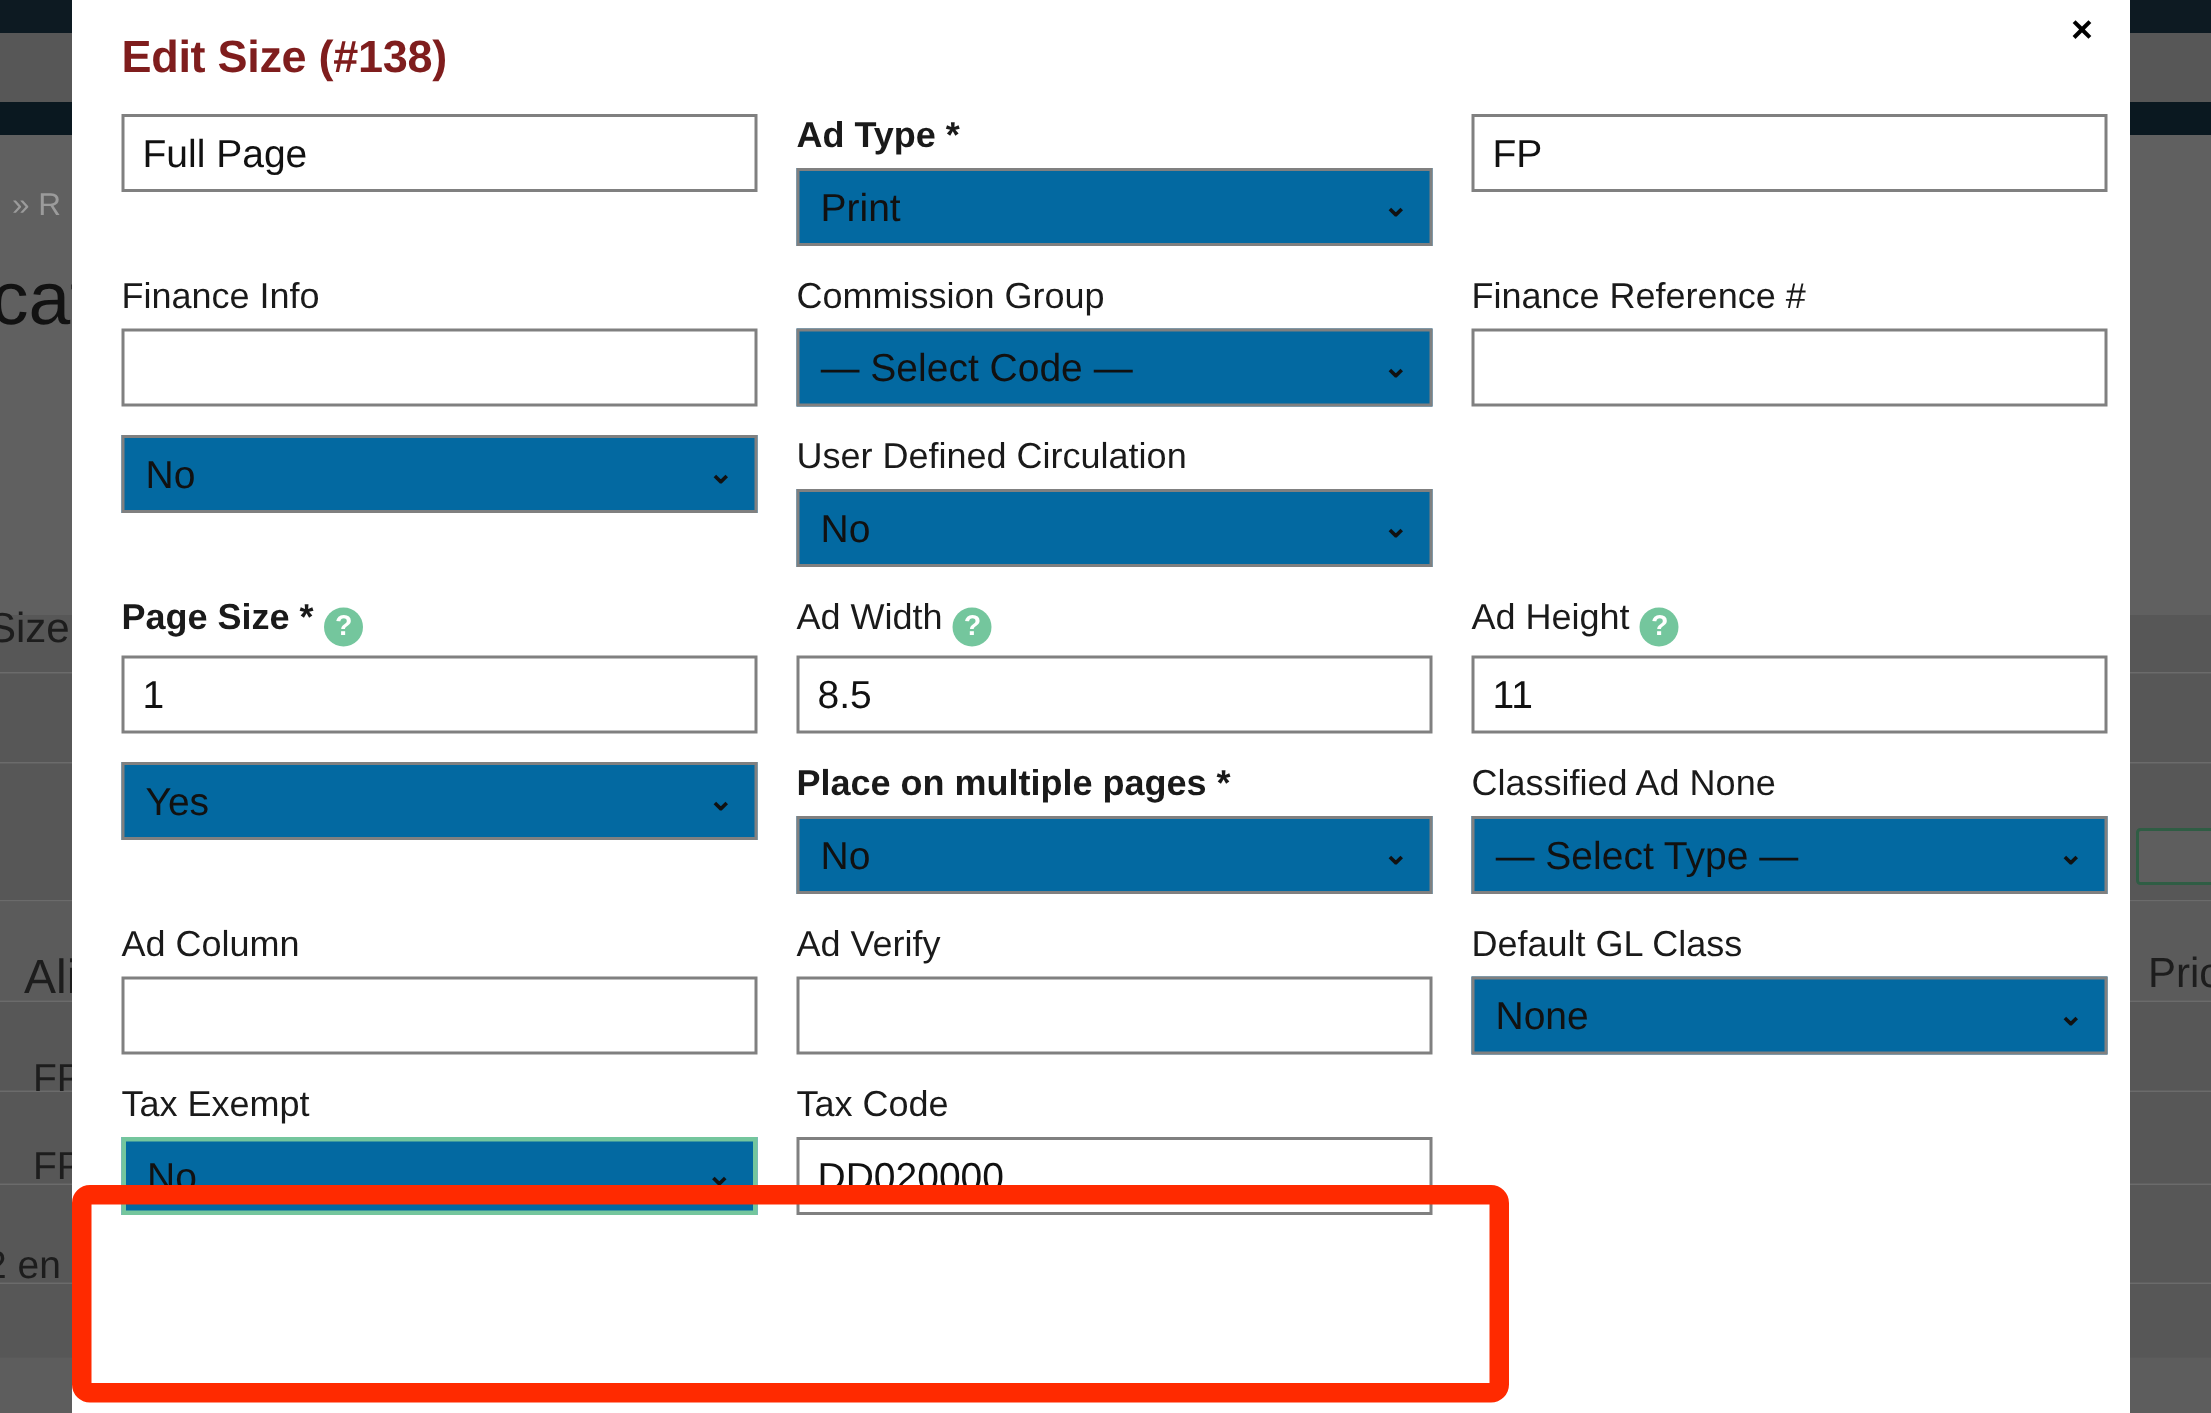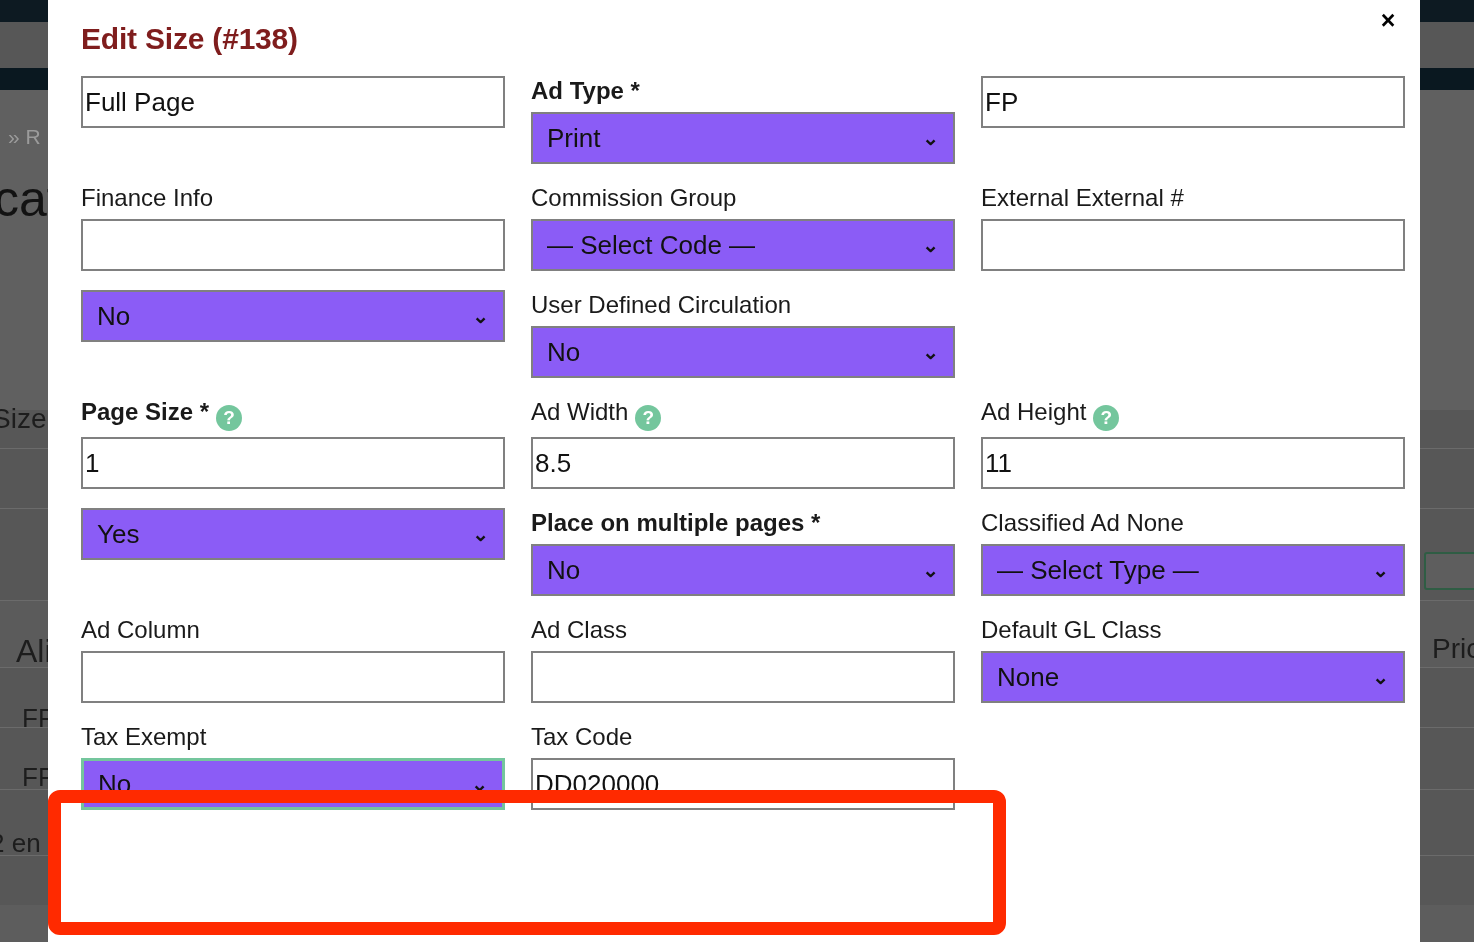--- a/index.html
+++ b/index.html
@@ -140,30 +140,30 @@
   }
 
   .text-input {
     display: block;
     width: 424px;
     height: 52px;
     background: #ffffff;
     border: 2px solid #808080;
     font-size: 26px;
     color: #111;
-    padding: 0 2px;
+    padding: 0 12px;
     font-family: "Liberation Sans", sans-serif;
     border-radius: 0;
   }
 
   .select-input {
     position: relative;
     width: 424px;
     height: 52px;
-    background: #8b5cf6;
+    background: #0369a1;
     border: 2px solid #808080;
     display: flex;
     align-items: center;
     padding: 0 14px;
     font-size: 26px;
     color: #111;
     cursor: pointer;
     user-select: none;
   }
   .select-input .sel-value {
@@ -254,21 +254,21 @@
           <input type="text" class="text-input" style="">
         </div>
         <div class="form-cell">
           <label class="field-label">Commission Group</label>
           <div class="select-input">
             <span class="sel-value">— Select Code —</span>
             <span class="chev">⌄</span>
           </div>
         </div>
         <div class="form-cell">
-          <label class="field-label">External External #</label>
+          <label class="field-label">Finance Reference #</label>
           <input type="text" class="text-input" style="">
         </div>
       </div>
       <div class="form-row">
         <div class="form-cell">
           <div class="select-input">
             <span class="sel-value">No</span>
             <span class="chev">⌄</span>
           </div>
         </div>
@@ -316,21 +316,21 @@
             <span class="chev">⌄</span>
           </div>
         </div>
       </div>
       <div class="form-row">
         <div class="form-cell">
           <label class="field-label">Ad Column</label>
           <input type="text" class="text-input" style="">
         </div>
         <div class="form-cell">
-          <label class="field-label">Ad Class</label>
+          <label class="field-label">Ad Verify</label>
           <input type="text" class="text-input" style="">
         </div>
         <div class="form-cell">
           <label class="field-label">Default GL Class</label>
           <div class="select-input">
             <span class="sel-value">None</span>
             <span class="chev">⌄</span>
           </div>
         </div>
       </div>

